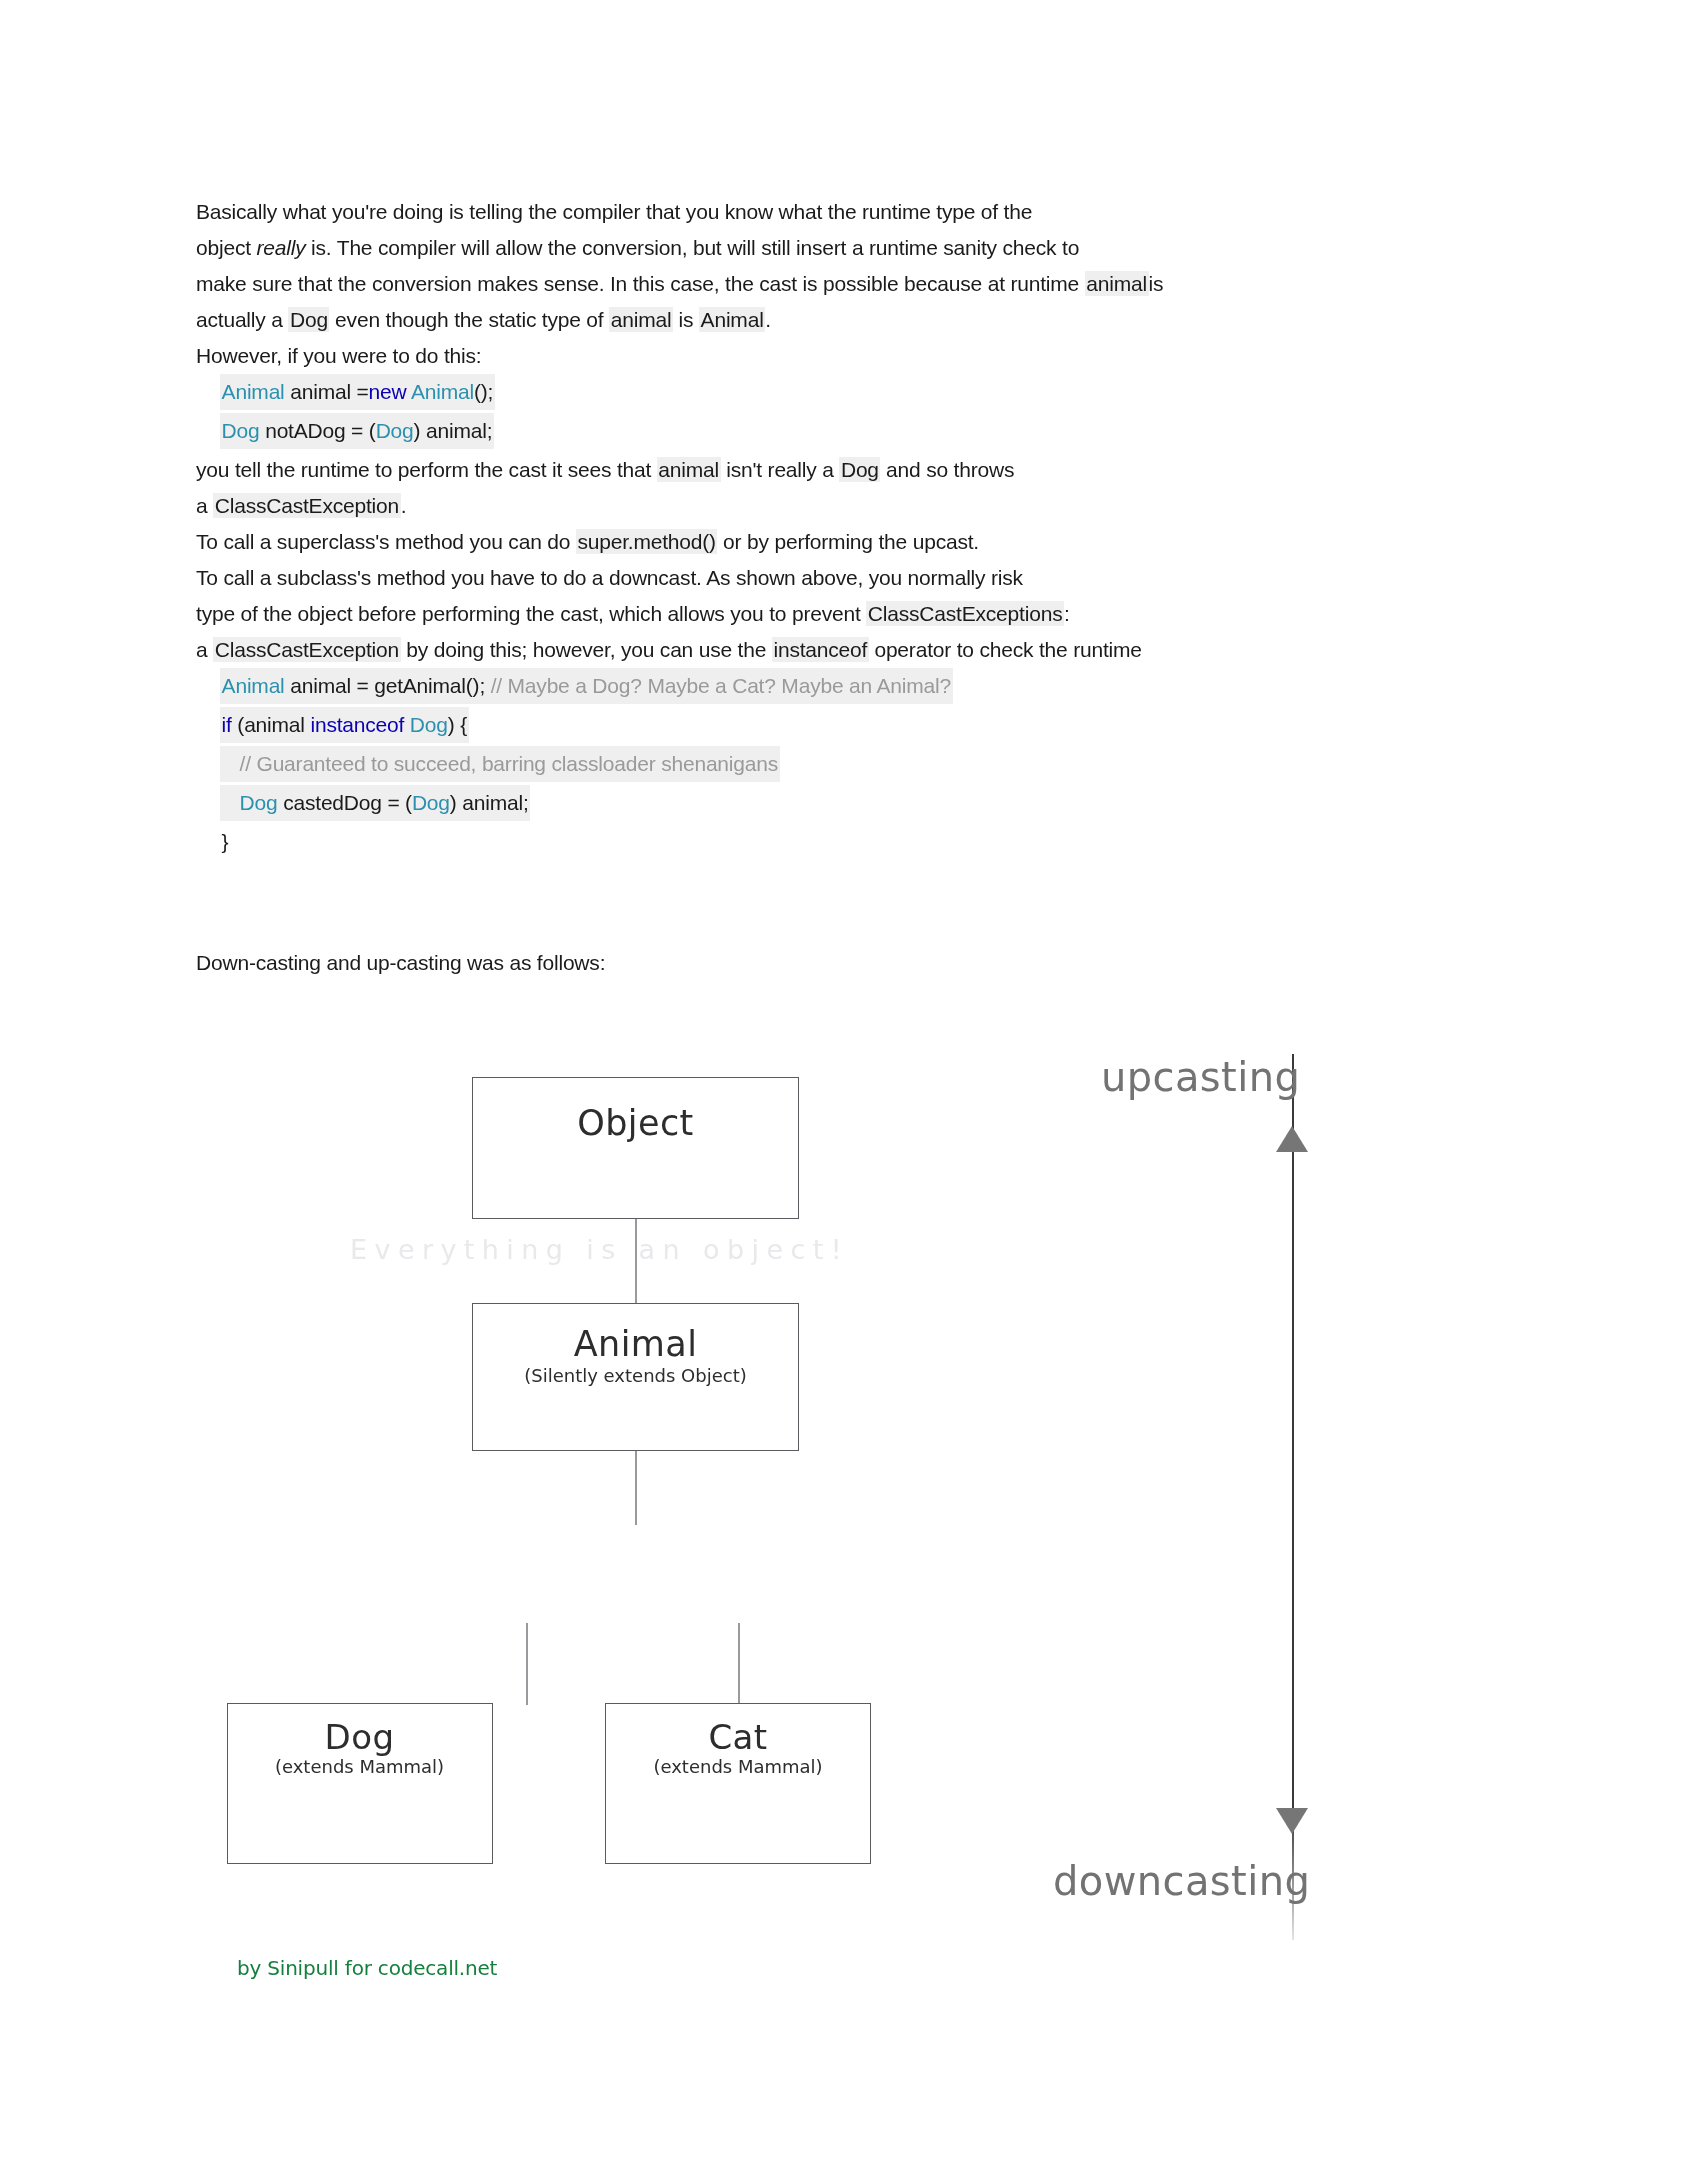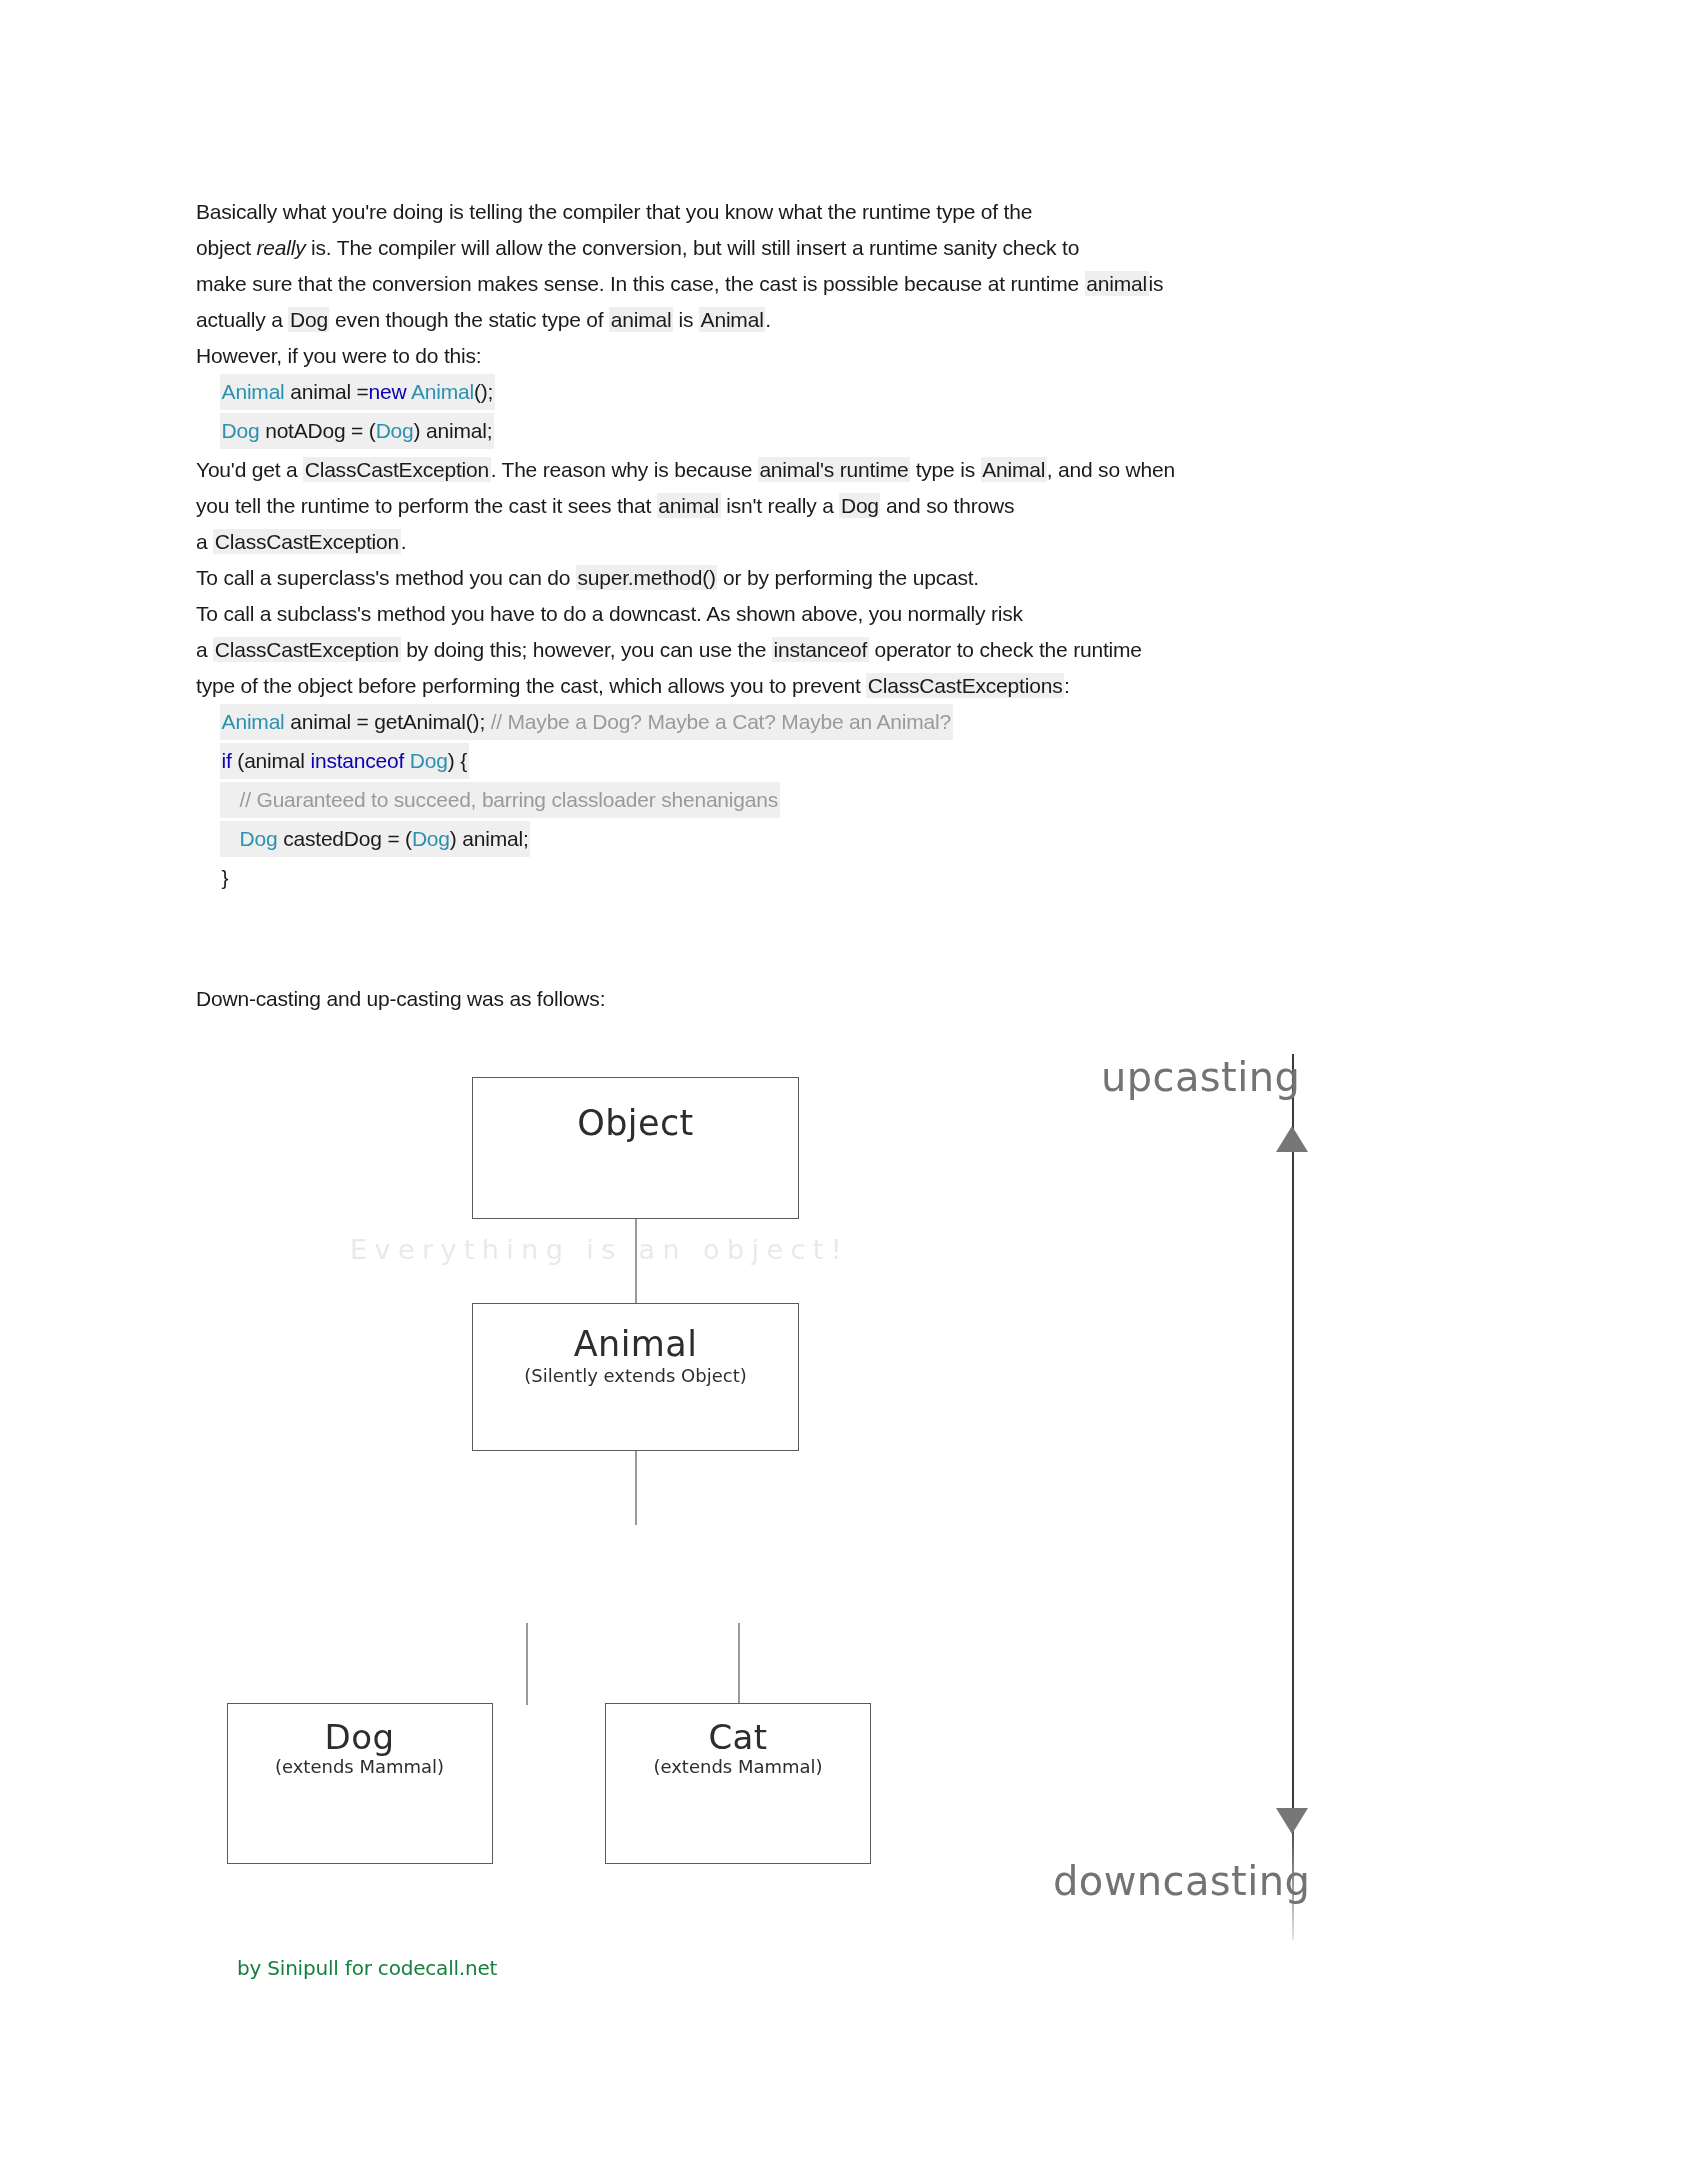--- a/index.html
+++ b/index.html
@@ -204,33 +204,32 @@
 
     <div class="line"><span>actually a </span><span class="tok">Dog</span><span> even though the static type of </span><span class="tok">animal</span><span> is </span><span class="tok">Animal</span><span>.</span></div>
 
     <div class="line"><span>However, if you were to do this:</span></div>
 
     <div class="code-wrap">
       <div><span class="code"><span class="kw-type">Animal</span><span> animal =</span><span class="kw-blue">new</span><span class="kw-type"> Animal</span><span>();</span></span></div>
       <div><span class="code"><span class="kw-type">Dog</span><span> notADog = (</span><span class="kw-type">Dog</span><span>) animal;</span></span></div>
     </div>
 
-    <div class="line"><span>You'd get a </span><span class="tok">ClassCastException</span><span>. The reason why is because </span><span class="tok">animal's runtime</span><span> type is </span><span class="tok">Animal</span><span>, and so when</span></div>
 
     <div class="line"><span>you tell the runtime to perform the cast it sees that </span><span class="tok">animal</span><span> isn't really a </span><span class="tok">Dog</span><span> and so throws</span></div>
 
     <div class="line"><span>a </span><span class="tok">ClassCastException</span><span>.</span></div>
 
     <div class="line"><span>To call a superclass's method you can do </span><span class="tok">super.method()</span><span> or by performing the upcast.</span></div>
 
     <div class="line"><span>To call a subclass's method you have to do a downcast. As shown above, you normally risk</span></div>
 
+    <div class="line"><span>type of the object before performing the cast, which allows you to prevent </span><span class="tok">ClassCastExceptions</span><span>:</span></div>
+
     <div class="line"><span>a </span><span class="tok">ClassCastException</span><span> by doing this; however, you can use the </span><span class="tok">instanceof</span><span> operator to check the runtime</span></div>
-
-    <div class="line"><span>type of the object before performing the cast, which allows you to prevent </span><span class="tok">ClassCastExceptions</span><span>:</span></div>
 
     <div class="code-wrap">
       <div><span class="code"><span class="kw-type">Animal</span><span> animal = getAnimal();</span><span class="comment"> // Maybe a Dog? Maybe a Cat? Maybe an Animal?</span></span></div>
       <div><span class="code"><span class="kw-blue">if</span><span> (animal </span><span class="kw-blue">instanceof</span><span class="kw-type"> Dog</span><span>) {</span></span></div>
       <div><span class="code"><span class="indent"></span><span class="comment">// Guaranteed to succeed, barring classloader shenanigans</span></span></div>
       <div><span class="code"><span class="indent"></span><span class="kw-type">Dog</span><span> castedDog = (</span><span class="kw-type">Dog</span><span>) animal;</span></span></div>
       <div><span class="code" style="background:transparent"><span>}</span></span></div>
     </div>
 
     <div class="gap-lg"></div>

